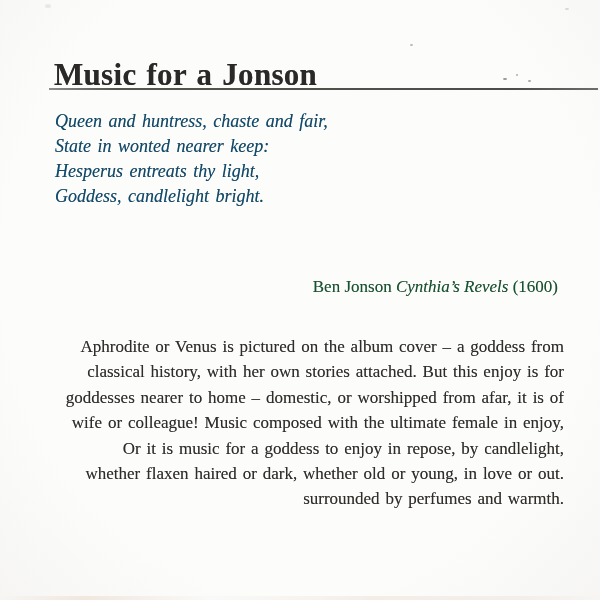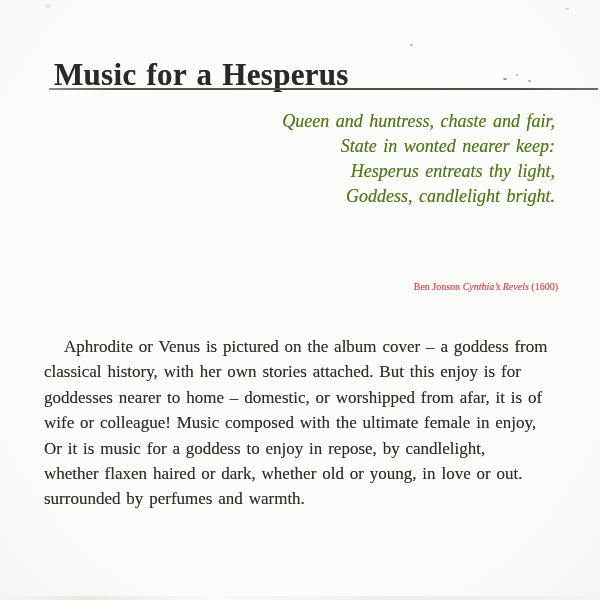--- a/index.html
+++ b/index.html
@@ -39,52 +39,52 @@
     position: absolute;
     left: 49px; top: 88px;
     width: 549px; height: 2px;
     background: linear-gradient(to right, #8f8e8b, #56544f 12%, #4e4c48 85%, #6e6d6a);
   }
 
   .poem {
     position: absolute;
     left: 55px; top: 109px;
     width: 500px;
-    text-align: right;
+    text-align: left;
     font-style: italic;
     font-size: 18px;
     line-height: 25px;
     word-spacing: 2px;
-    color: #4d7c0f;
+    color: #0c4a6e;
     text-shadow: 0 0 0.5px rgba(60,55,50,0.5);
   }
 
   .attribution {
     position: absolute;
     right: 42px; top: 277px;
-    font-size: 10px;
+    font-size: 17px;
     line-height: 20px;
-    color: #ef4444;
+    color: #14532d;
     white-space: nowrap;
     text-shadow: 0 0 0.4px rgba(60,55,50,0.45);
     margin-left: 7px;
   }
   .attribution .work { font-style: italic; }
 
   .paragraph {
     position: absolute;
     left: 44px; top: 334px;
     width: 520px;
     font-size: 17px;
     line-height: 25.4px;
     word-spacing: 1.6px;
     color: #2f2d2a;
     text-shadow: 0 0 0.5px rgba(60,55,50,0.5);
   }
-  .paragraph .pline { white-space: nowrap; }
+  .paragraph .pline { white-space: nowrap; text-align: right; }
   .paragraph .pline.indent { padding-left: 20px; }
 
   
   .speck { position: absolute; border-radius: 50%; pointer-events: none; }
   .s1 { left: 410px; top: 44px;  width: 3px; height: 2px; background: #b9b7b3; }
   .s2 { left: 503px; top: 78px;  width: 4px; height: 2px; background: #98958f; }
   .s3 { left: 528px; top: 80px;  width: 3px; height: 2px; background: #a8a5a0; }
   .s4 { left: 565px; top: 8px;   width: 4px; height: 2px; background: #d8d6d2; }
   .s5 { left: 45px;  top: 4px;   width: 6px; height: 4px; background: #e9e8e5; }
   .s6 { left: 516px; top: 74px;  width: 2px; height: 2px; background: #b0ada8; }
@@ -101,21 +101,21 @@
       rgba(235,220,205,0.35) 88%,
       rgba(255,255,255,0) 100%);
     pointer-events: none;
   }
 </style>
 </head>
 <body>
 
 <div class="page">
 
-  <h1 class="title">Music for a Hesperus</h1>
+  <h1 class="title">Music for a Jonson</h1>
 
   <div class="rule"></div>
 
   <div class="poem">
     <div class="poem-line">Queen and huntress, chaste and fair,</div>
     <div class="poem-line">State in wonted nearer keep:</div>
     <div class="poem-line">Hesperus entreats thy light,</div>
     <div class="poem-line">Goddess, candlelight bright.</div>
   </div>
 

